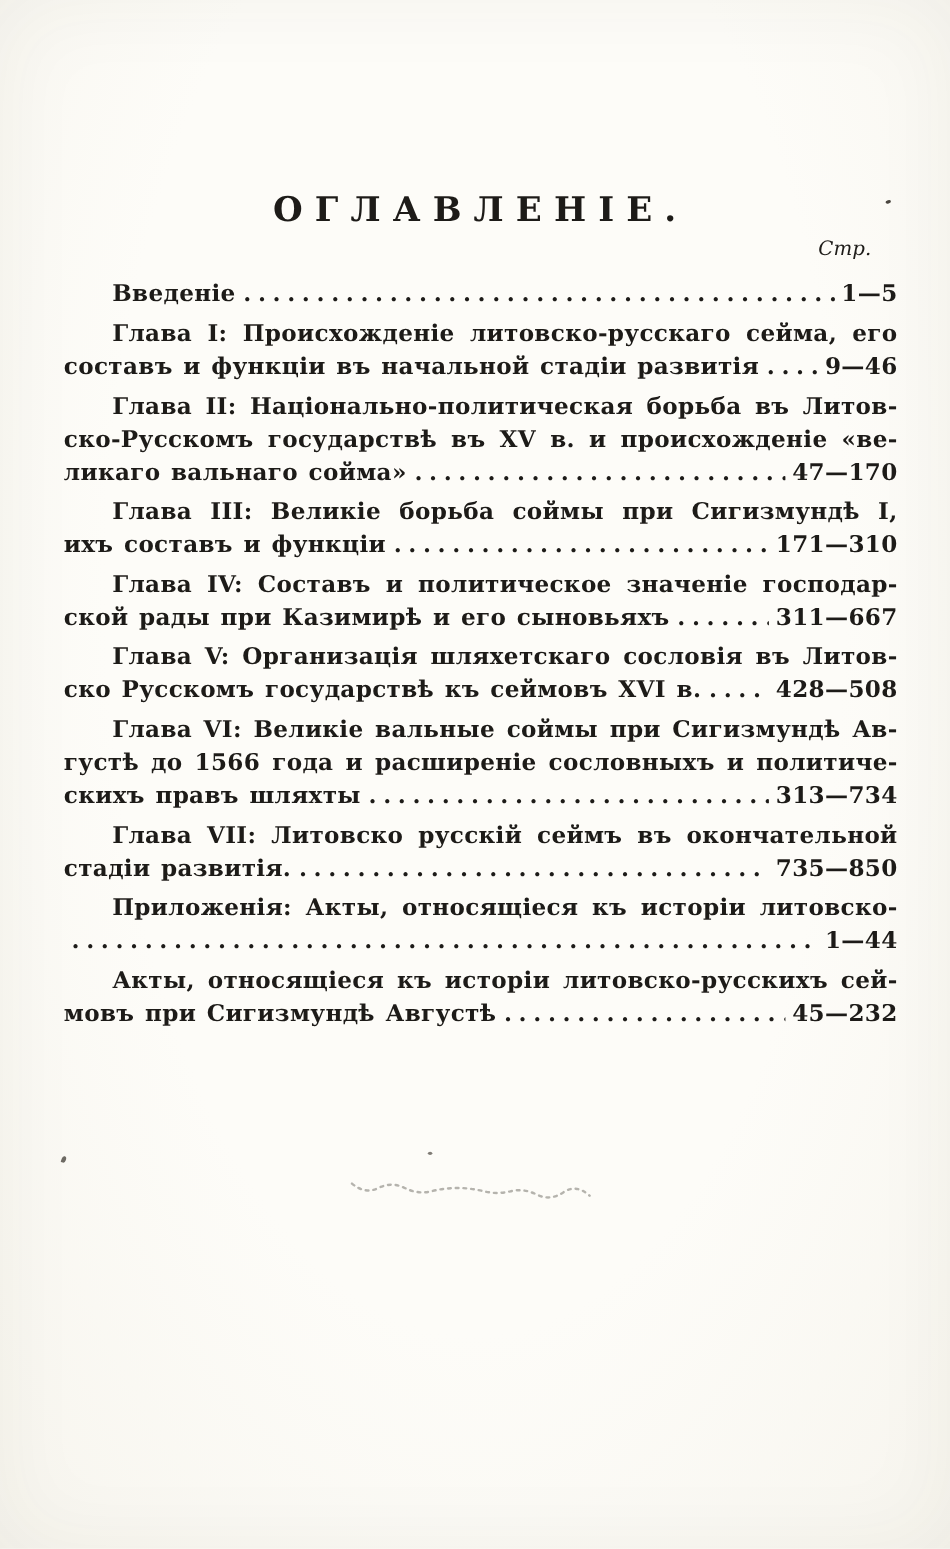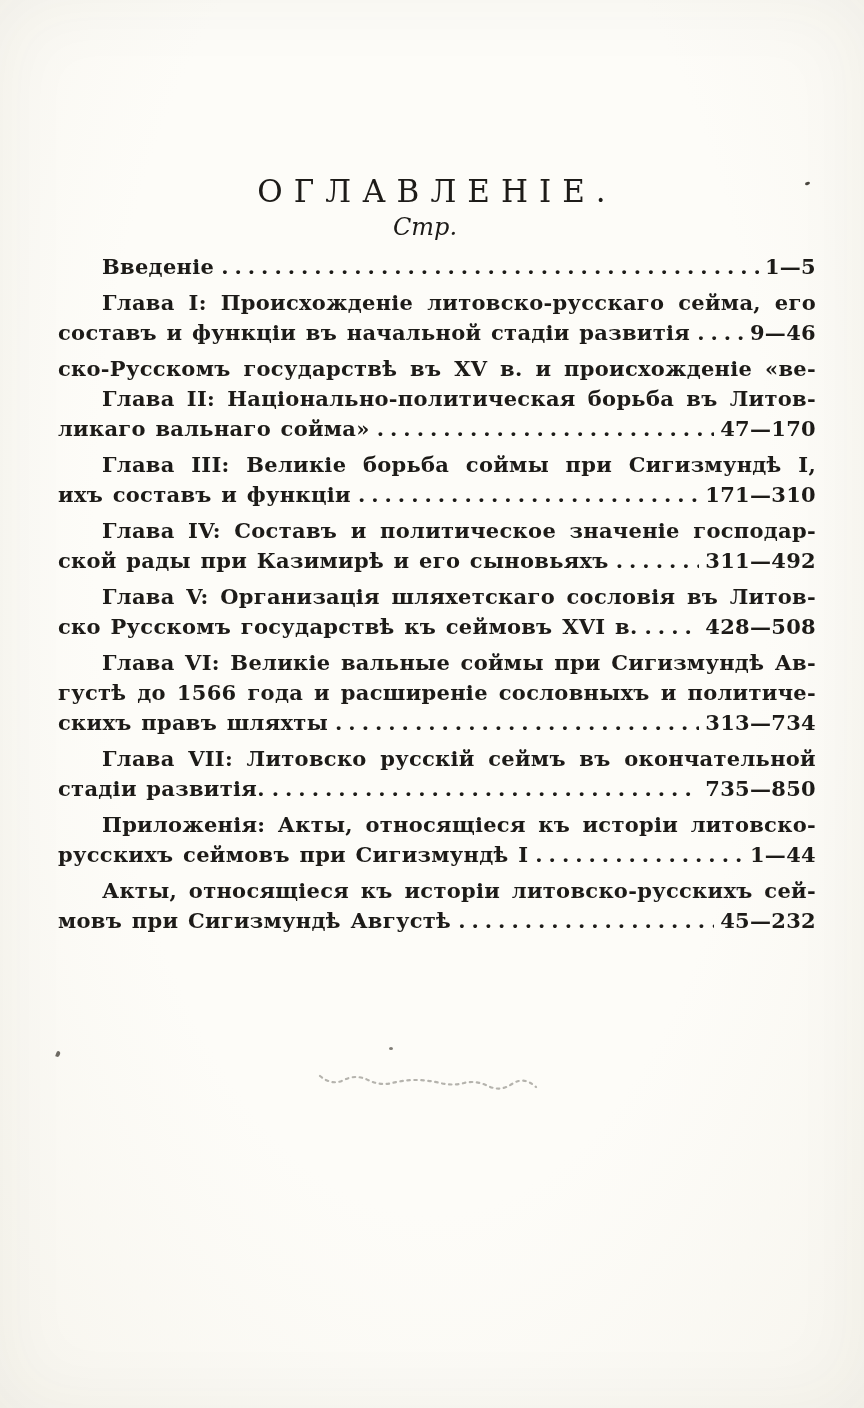--- a/index.html
+++ b/index.html
@@ -24,29 +24,29 @@
   .page {
     position: absolute;
     left: 58px;
     top: 172px;
     width: 758px;
   }
   .title {
     margin: 0 0 6px 0;
     text-align: center;
     font-size: 31px;
-    font-weight: normal;
+    font-weight: bold;
     letter-spacing: 11px;
     line-height: 38px;
     white-space: nowrap;
   }
   .col-header {
-    text-align: center;
+    text-align: right;
     font-style: italic;
-    font-size: 24px;
+    font-size: 18px;
     line-height: 22px;
     padding-right: 24px;
     margin-bottom: 14px;
   }
   .toc {
     font-size: 21px;
     font-weight: bold;
     line-height: 30px;
   }
   .entry {
@@ -118,42 +118,42 @@
       </div>
       <div class="entry">
         <div class="line first">Глава I: Происхожденіе литовско-русскаго сейма, его</div>
         <div class="line last">
           <span class="txt">составъ и функціи въ начальной стадіи развитія</span>
           <span class="leader"></span>
           <span class="num">9—46</span>
         </div>
       </div>
       <div class="entry">
+        <div class="line first">Глава II: Національно-политическая борьба въ Литов-</div>
         <div class="line">ско-Русскомъ государствѣ въ XV в. и происхожденіе «ве-</div>
-        <div class="line first">Глава II: Національно-политическая борьба въ Литов-</div>
         <div class="line last">
           <span class="txt">ликаго вальнаго сойма»</span>
           <span class="leader"></span>
           <span class="num">47—170</span>
         </div>
       </div>
       <div class="entry">
         <div class="line first">Глава III: Великіе борьба соймы при Сигизмундѣ I,</div>
         <div class="line last">
           <span class="txt">ихъ составъ и функціи</span>
           <span class="leader"></span>
           <span class="num">171—310</span>
         </div>
       </div>
       <div class="entry">
         <div class="line first">Глава IV: Составъ и политическое значеніе господар-</div>
         <div class="line last">
           <span class="txt">ской рады при Казимирѣ и его сыновьяхъ</span>
           <span class="leader"></span>
-          <span class="num">311—492</span>
+          <span class="num">311—667</span>
         </div>
       </div>
       <div class="entry">
         <div class="line first">Глава V: Организація шляхетскаго сословія въ Литов-</div>
         <div class="line last">
           <span class="txt">ско Русскомъ государствѣ къ сеймовъ XVI в.</span>
           <span class="leader"></span>
           <span class="num">428—508</span>
         </div>
       </div>
@@ -170,21 +170,20 @@
         <div class="line first">Глава VII: Литовско русскій сеймъ въ окончательной</div>
         <div class="line last">
           <span class="txt">стадіи развитія.</span>
           <span class="leader"></span>
           <span class="num">735—850</span>
         </div>
       </div>
       <div class="entry">
         <div class="line first">Приложенія: Акты, относящіеся къ исторіи литовско-</div>
         <div class="line last">
-          <span class="txt">русскихъ сеймовъ при Сигизмундѣ I</span>
           <span class="leader"></span>
           <span class="num">1—44</span>
         </div>
       </div>
       <div class="entry">
         <div class="line first">Акты, относящіеся къ исторіи литовско-русскихъ сей-</div>
         <div class="line last">
           <span class="txt">мовъ при Сигизмундѣ Августѣ</span>
           <span class="leader"></span>
           <span class="num">45—232</span>

